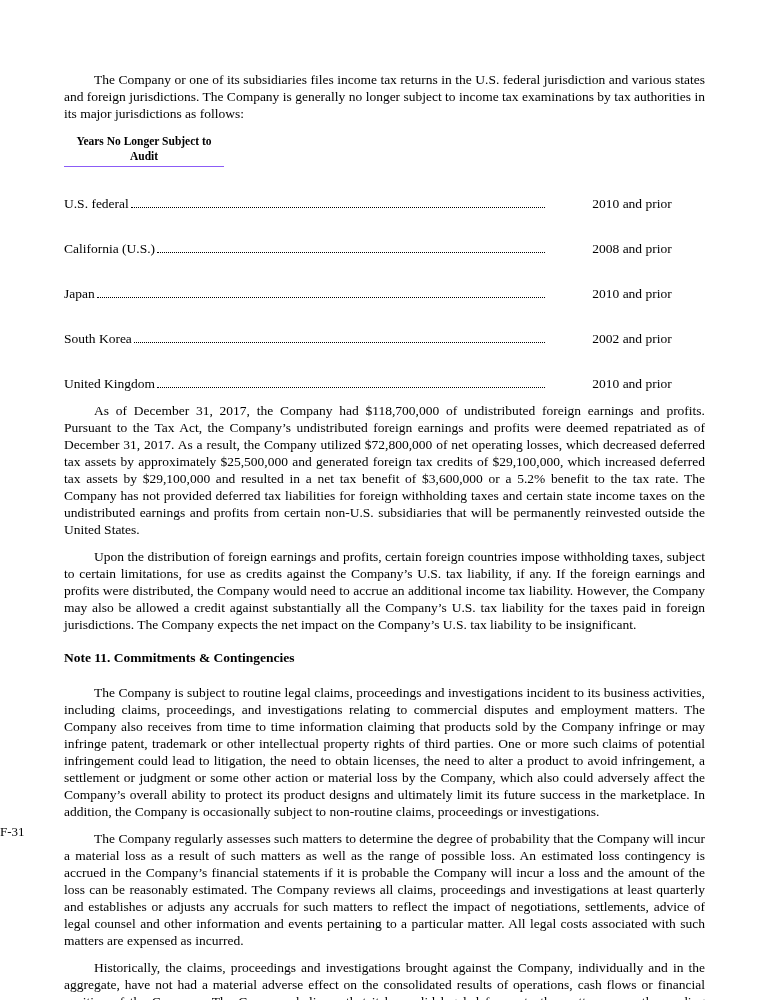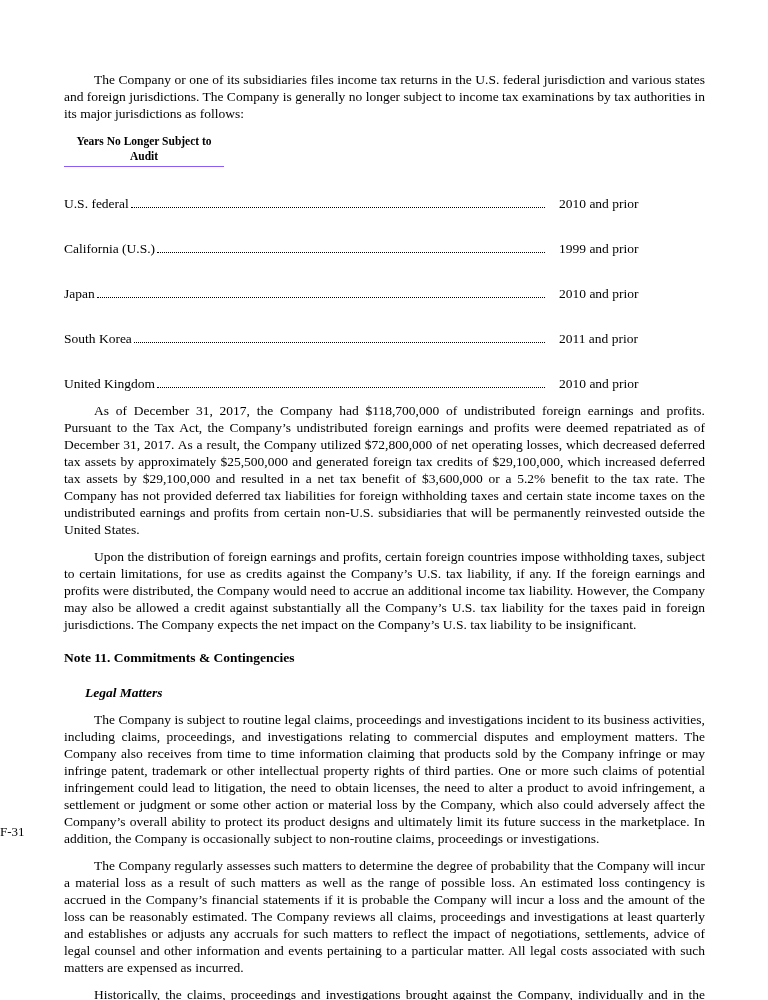--- a/index.html
+++ b/index.html
@@ -57,21 +57,21 @@
     margin-top: 28px;
   }
   .tax-cell-name { white-space: nowrap; }
   .dot-leader {
     flex: 1;
     margin: 0 14px 3px 2px;
     border-bottom: 1.6px dotted #000;
   }
   .tax-cell-years {
     width: 146px;
-    text-align: left;
+    text-align: center;
     white-space: nowrap;
   }
   
   .note-heading {
     font-size: 13.5px;
     font-weight: bold;
     line-height: 17px;
     margin: 16px 0 18px 0;
   }
   .sub-heading {
@@ -104,46 +104,45 @@
     </div>
 
     <div class="tax-row">
       <span class="tax-cell-name">U.S. federal</span>
       <span class="dot-leader"></span>
       <span class="tax-cell-years">2010 and prior</span>
     </div>
     <div class="tax-row">
       <span class="tax-cell-name">California (U.S.)</span>
       <span class="dot-leader"></span>
-      <span class="tax-cell-years">1999 and prior</span>
+      <span class="tax-cell-years">2008 and prior</span>
     </div>
     <div class="tax-row">
       <span class="tax-cell-name">Japan</span>
       <span class="dot-leader"></span>
       <span class="tax-cell-years">2010 and prior</span>
     </div>
     <div class="tax-row">
       <span class="tax-cell-name">South Korea</span>
       <span class="dot-leader"></span>
-      <span class="tax-cell-years">2011 and prior</span>
+      <span class="tax-cell-years">2002 and prior</span>
     </div>
     <div class="tax-row">
       <span class="tax-cell-name">United Kingdom</span>
       <span class="dot-leader"></span>
       <span class="tax-cell-years">2010 and prior</span>
     </div>
   </div>
 
   <p class="body-text">As of December 31, 2017, the Company had $118,700,000 of undistributed foreign earnings and profits. Pursuant to the Tax Act, the Company’s undistributed foreign earnings and profits were deemed repatriated as of December 31, 2017. As a result, the Company utilized $72,800,000 of net operating losses, which decreased deferred tax assets by approximately $25,500,000 and generated foreign tax credits of $29,100,000, which increased deferred tax assets by $29,100,000 and resulted in a net tax benefit of $3,600,000 or a 5.2% benefit to the tax rate. The Company has not provided deferred tax liabilities for foreign withholding taxes and certain state income taxes on the undistributed earnings and profits from certain non-U.S. subsidiaries that will be permanently reinvested outside the United States.</p>
 
   <p class="body-text">Upon the distribution of foreign earnings and profits, certain foreign countries impose withholding taxes, subject to certain limitations, for use as credits against the Company’s U.S. tax liability, if any. If the foreign earnings and profits were distributed, the Company would need to accrue an additional income tax liability. However, the Company may also be allowed a credit against substantially all the Company’s U.S. tax liability for the taxes paid in foreign jurisdictions. The Company expects the net impact on the Company’s U.S. tax liability to be insignificant.</p>
 
   <h2 class="note-heading">Note 11. Commitments &amp; Contingencies</h2>
 
-  <h3 class="sub-heading">Legal Matters</h3>
 
   <p class="body-text">The Company is subject to routine legal claims, proceedings and investigations incident to its business activities, including claims, proceedings, and investigations relating to commercial disputes and employment matters. The Company also receives from time to time information claiming that products sold by the Company infringe or may infringe patent, trademark or other intellectual property rights of third parties. One or more such claims of potential infringement could lead to litigation, the need to obtain licenses, the need to alter a product to avoid infringement, a settlement or judgment or some other action or material loss by the Company, which also could adversely affect the Company’s overall ability to protect its product designs and ultimately limit its future success in the marketplace. In addition, the Company is occasionally subject to non-routine claims, proceedings or investigations.</p>
 
   <p class="body-text">The Company regularly assesses such matters to determine the degree of probability that the Company will incur a material loss as a result of such matters as well as the range of possible loss. An estimated loss contingency is accrued in the Company’s financial statements if it is probable the Company will incur a loss and the amount of the loss can be reasonably estimated. The Company reviews all claims, proceedings and investigations at least quarterly and establishes or adjusts any accruals for such matters to reflect the impact of negotiations, settlements, advice of legal counsel and other information and events pertaining to a particular matter. All legal costs associated with such matters are expensed as incurred.</p>
 
   <p class="body-text">Historically, the claims, proceedings and investigations brought against the Company, individually and in the aggregate, have not had a material adverse effect on the consolidated results of operations, cash flows or financial position of the Company. The Company believes that it has valid legal defenses to the matters currently pending against the Company. These matters are inherently unpredictable and the resolutions of these matters are subject to many uncertainties and the outcomes are not predictable with assurance. Consequently, management is unable to estimate the ultimate aggregate amount of monetary loss, amounts covered by insurance or the financial impact that will result from such matters. In addition, the Company cannot assure that it will be able to successfully defend itself in those matters or that any amounts accrued are sufficient. The Company does not believe that the matters currently pending against the Company will have a material adverse effect on the Company's consolidated business, financial condition, cash flows or results of operations on an annual basis.</p>
 
   <div class="page-footer">F-31</div>
 
 </div>

